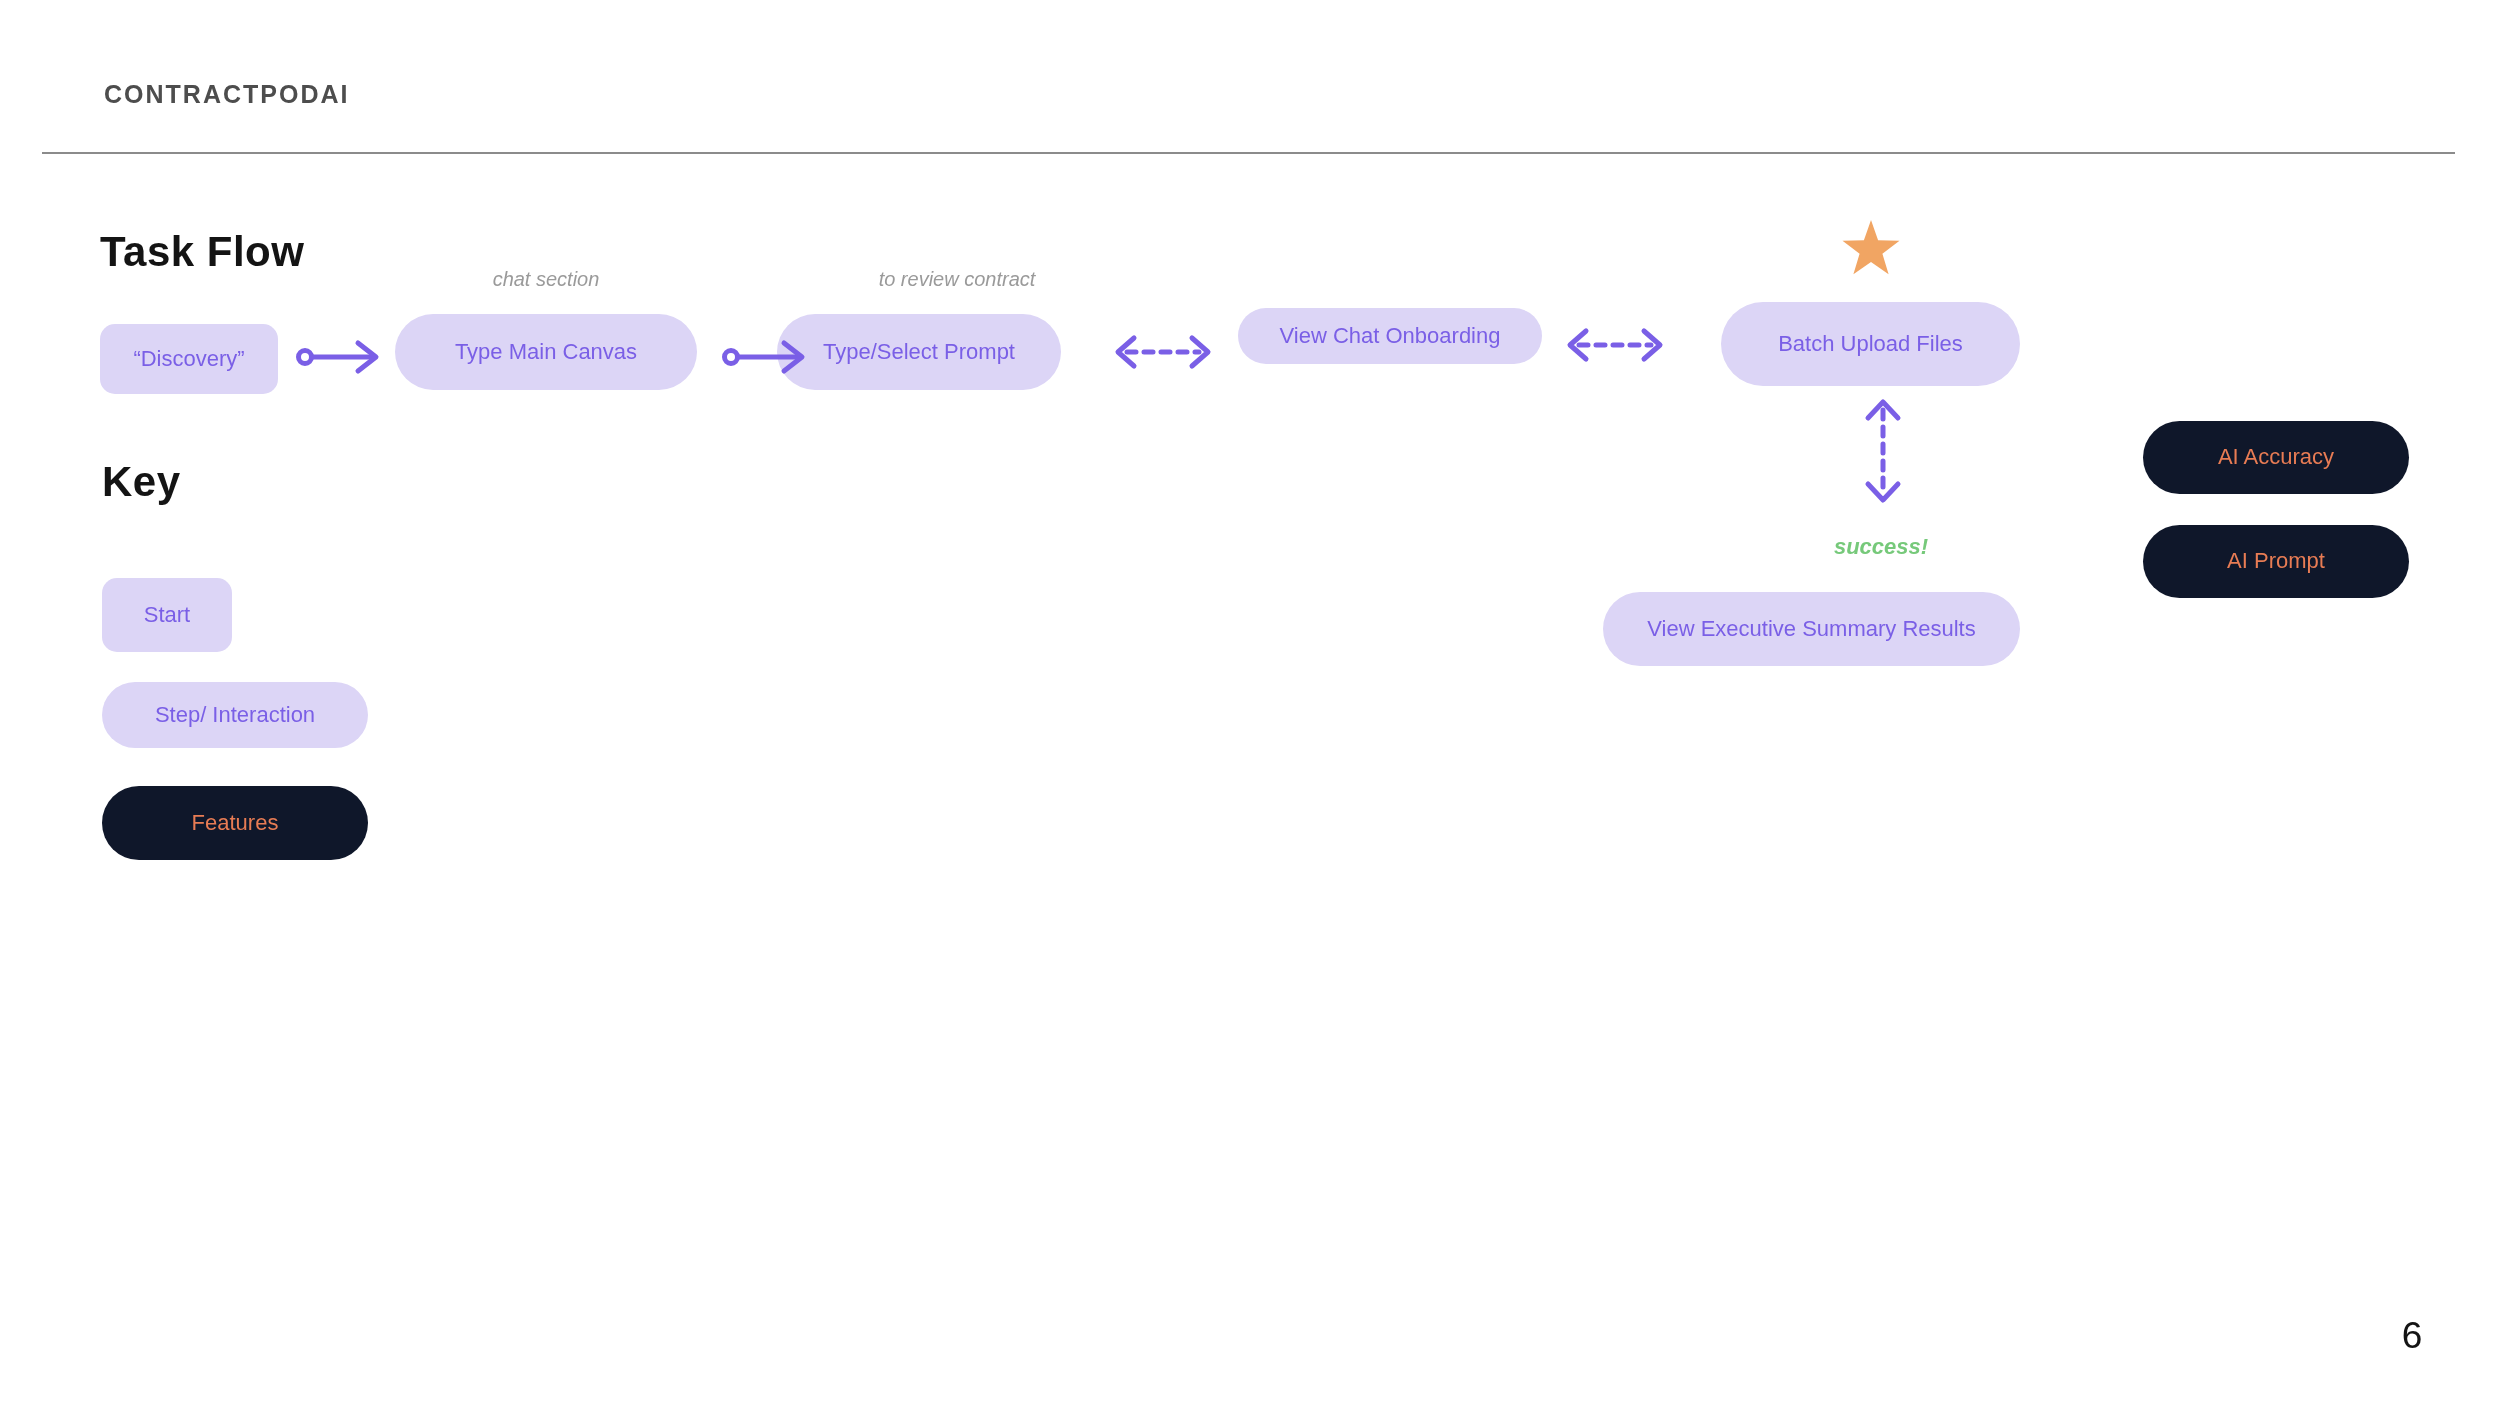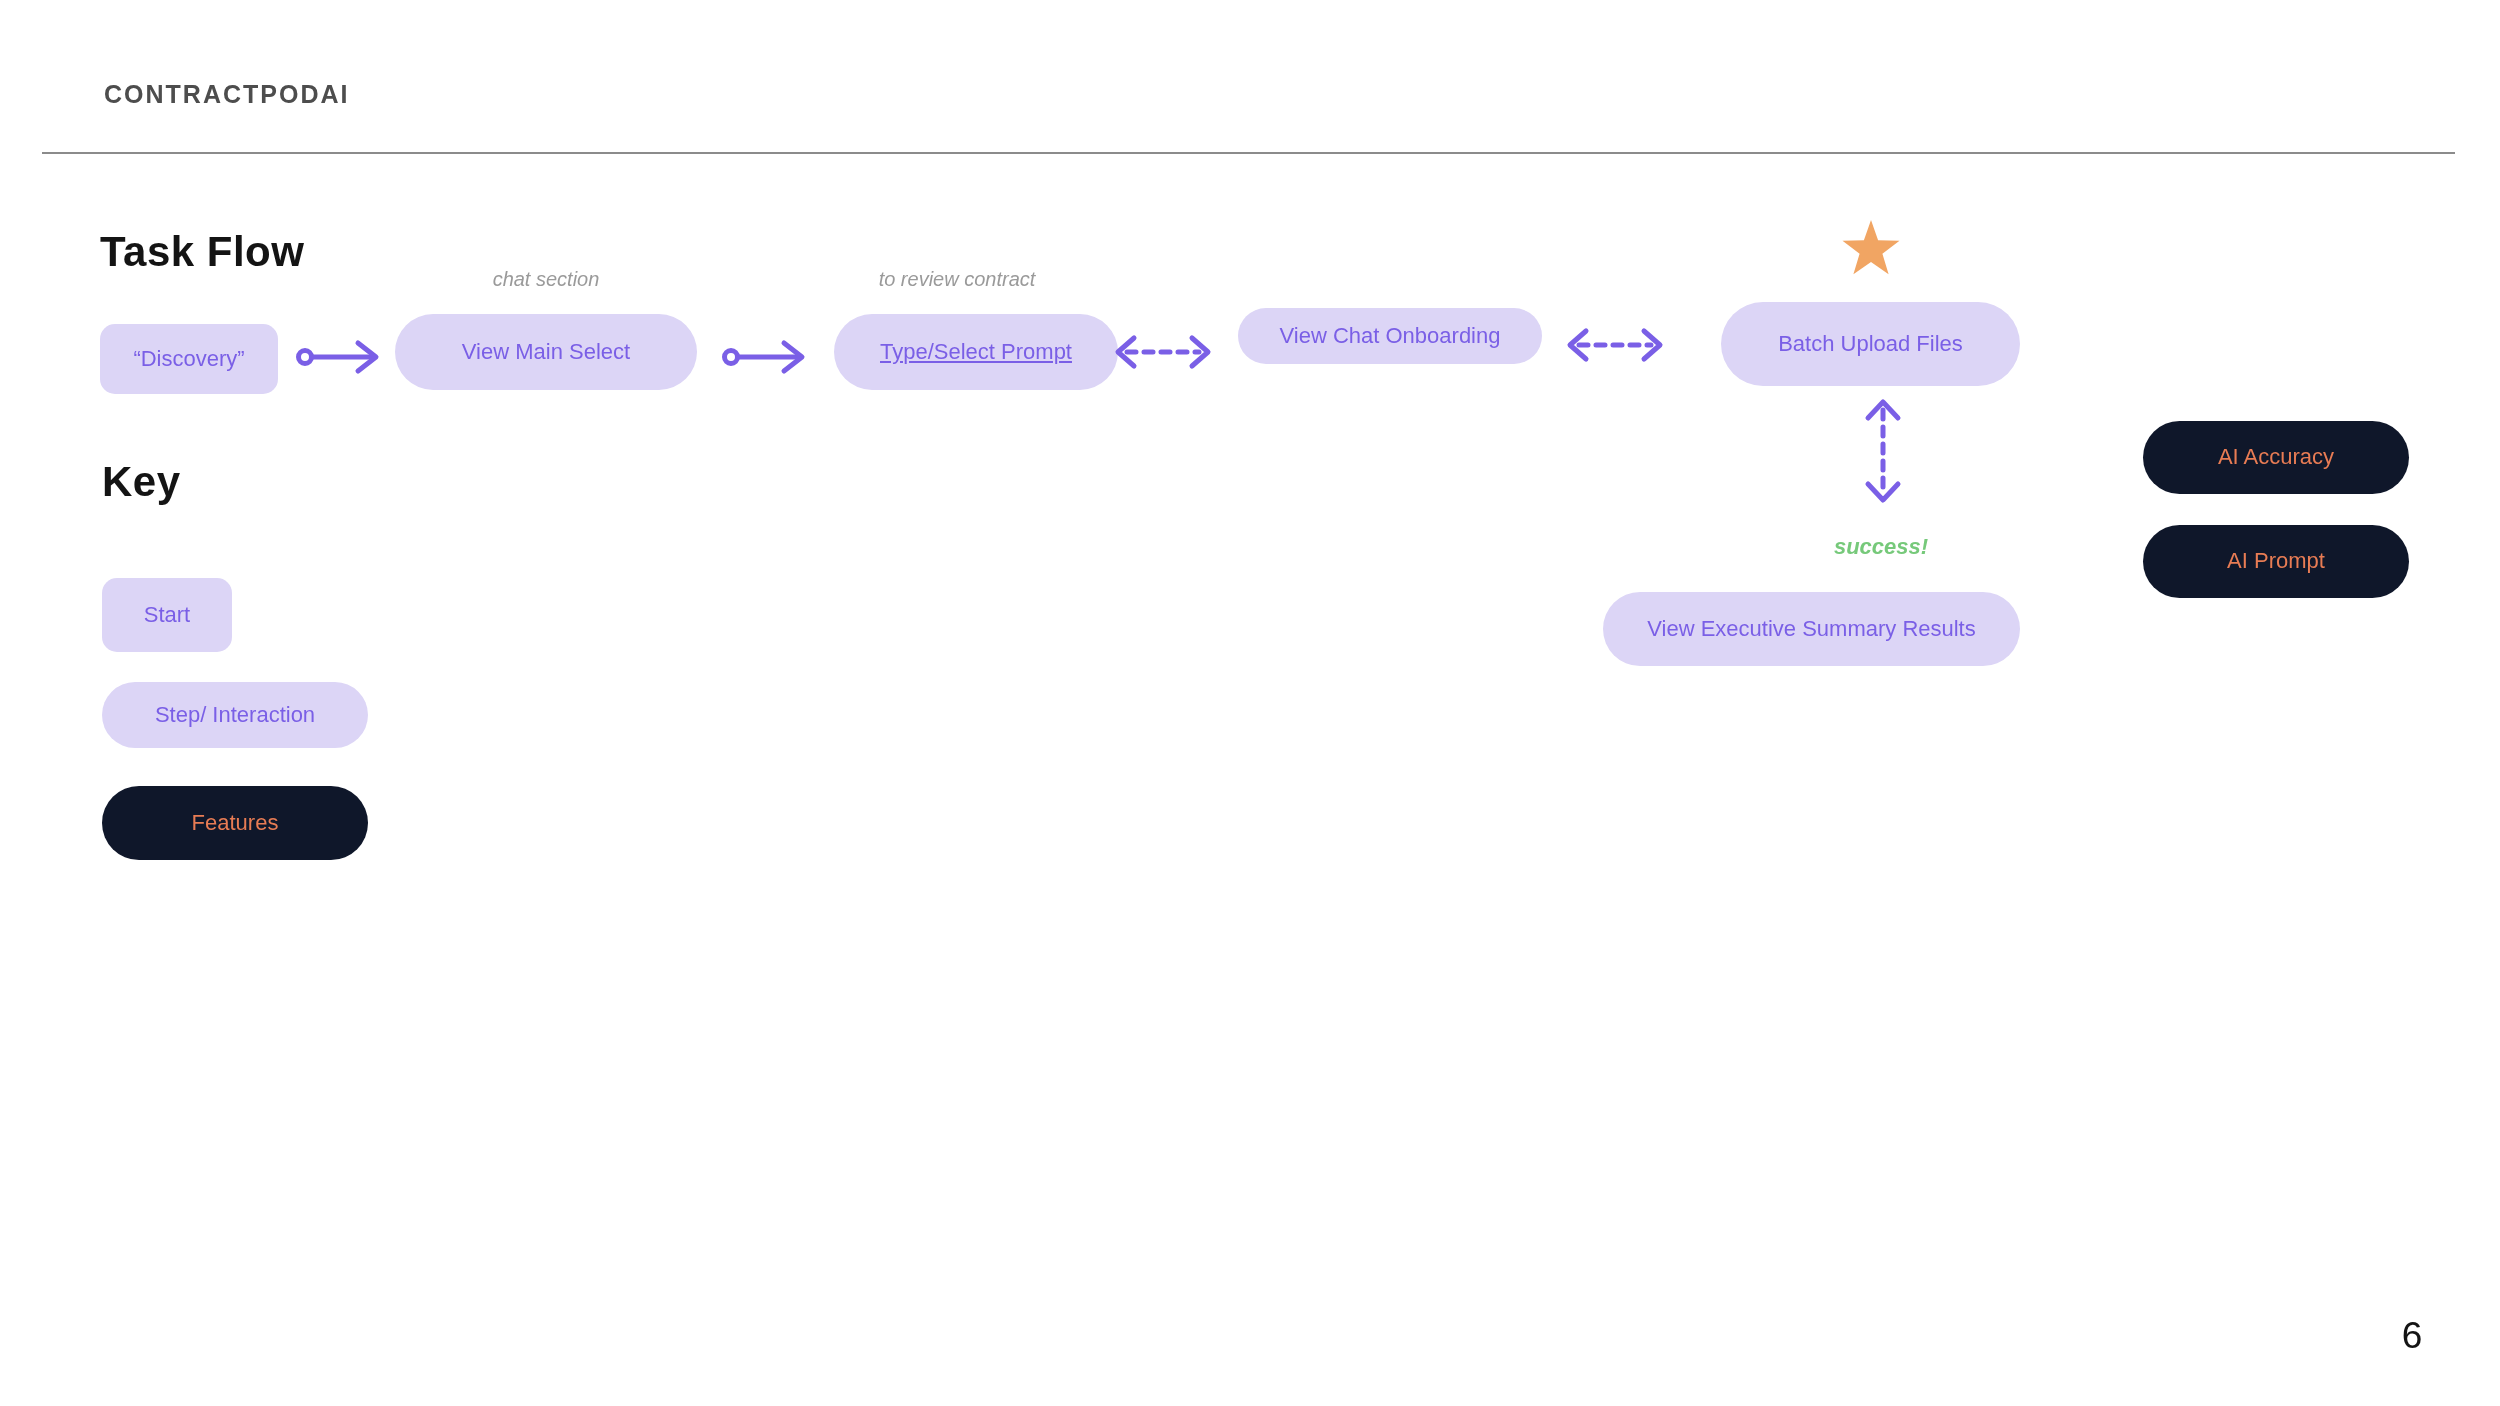--- a/index.html
+++ b/index.html
@@ -17,21 +17,21 @@
 
   .node { position:absolute; display:flex; align-items:center; justify-content:center;
     font-size:22px; font-weight:500; text-align:center; line-height:1.2; }
   .lav   { background:#dcd5f6; color:#7a5fe6; }
   .peach { background:#0f172a; color:#e87c54; }
   .pill  { border-radius:42px; }
   .rect  { border-radius:15px; }
 
   .n-discovery { left:100px; top:324px; width:178px; height:70px; }
   .n-canvas    { left:395px; top:314px; width:302px; height:76px; }
-  .n-prompt    { left:834px; top:314px; width:284px; height:76px;text-decoration:underline; }
+  .n-prompt    { left:777px; top:314px; width:284px; height:76px; }
   .n-onboard   { left:1238px; top:308px; width:304px; height:56px; }
   .n-batch     { left:1721px; top:302px; width:299px; height:84px; }
   .n-summary   { left:1603px; top:592px; width:417px; height:74px; }
 
   .n-key-start { left:102px; top:578px; width:130px; height:74px; }
   .n-key-step  { left:102px; top:682px; width:266px; height:66px; }
   .n-key-feat  { left:102px; top:786px; width:266px; height:74px; }
 
   .n-accuracy  { left:2143px; top:421px; width:266px; height:73px; }
   .n-aiprompt  { left:2143px; top:525px; width:266px; height:73px; }
@@ -64,21 +64,21 @@
   <div class="brand">CONTRACTPODAI</div>
   <div class="rule"></div>
 
   <div class="h1 title-taskflow">Task Flow</div>
   <div class="h1 title-key">Key</div>
 
   <div class="annotation ann-chat">chat section</div>
   <div class="annotation ann-review">to review contract</div>
 
   <div class="node lav rect n-discovery">“Discovery”</div>
-  <div class="node lav pill n-canvas">View Main Select</div>
+  <div class="node lav pill n-canvas">Type Main Canvas</div>
   <div class="node lav pill n-prompt">Type/Select Prompt</div>
   <div class="node lav pill n-onboard">View Chat Onboarding</div>
   <div class="node lav pill n-batch">Batch Upload Files</div>
   <div class="node lav pill n-summary">View Executive Summary Results</div>
 
   <div class="star">
     <svg width="60" height="60" viewBox="0 0 60 60">
       <polygon points="30,2 37.1,22.3 58.5,22.7 41.4,35.7 47.6,56.3 30,44 12.4,56.3 18.6,35.7 1.5,22.7 22.9,22.3" fill="#f1a563"></polygon>
     </svg>
   </div>

